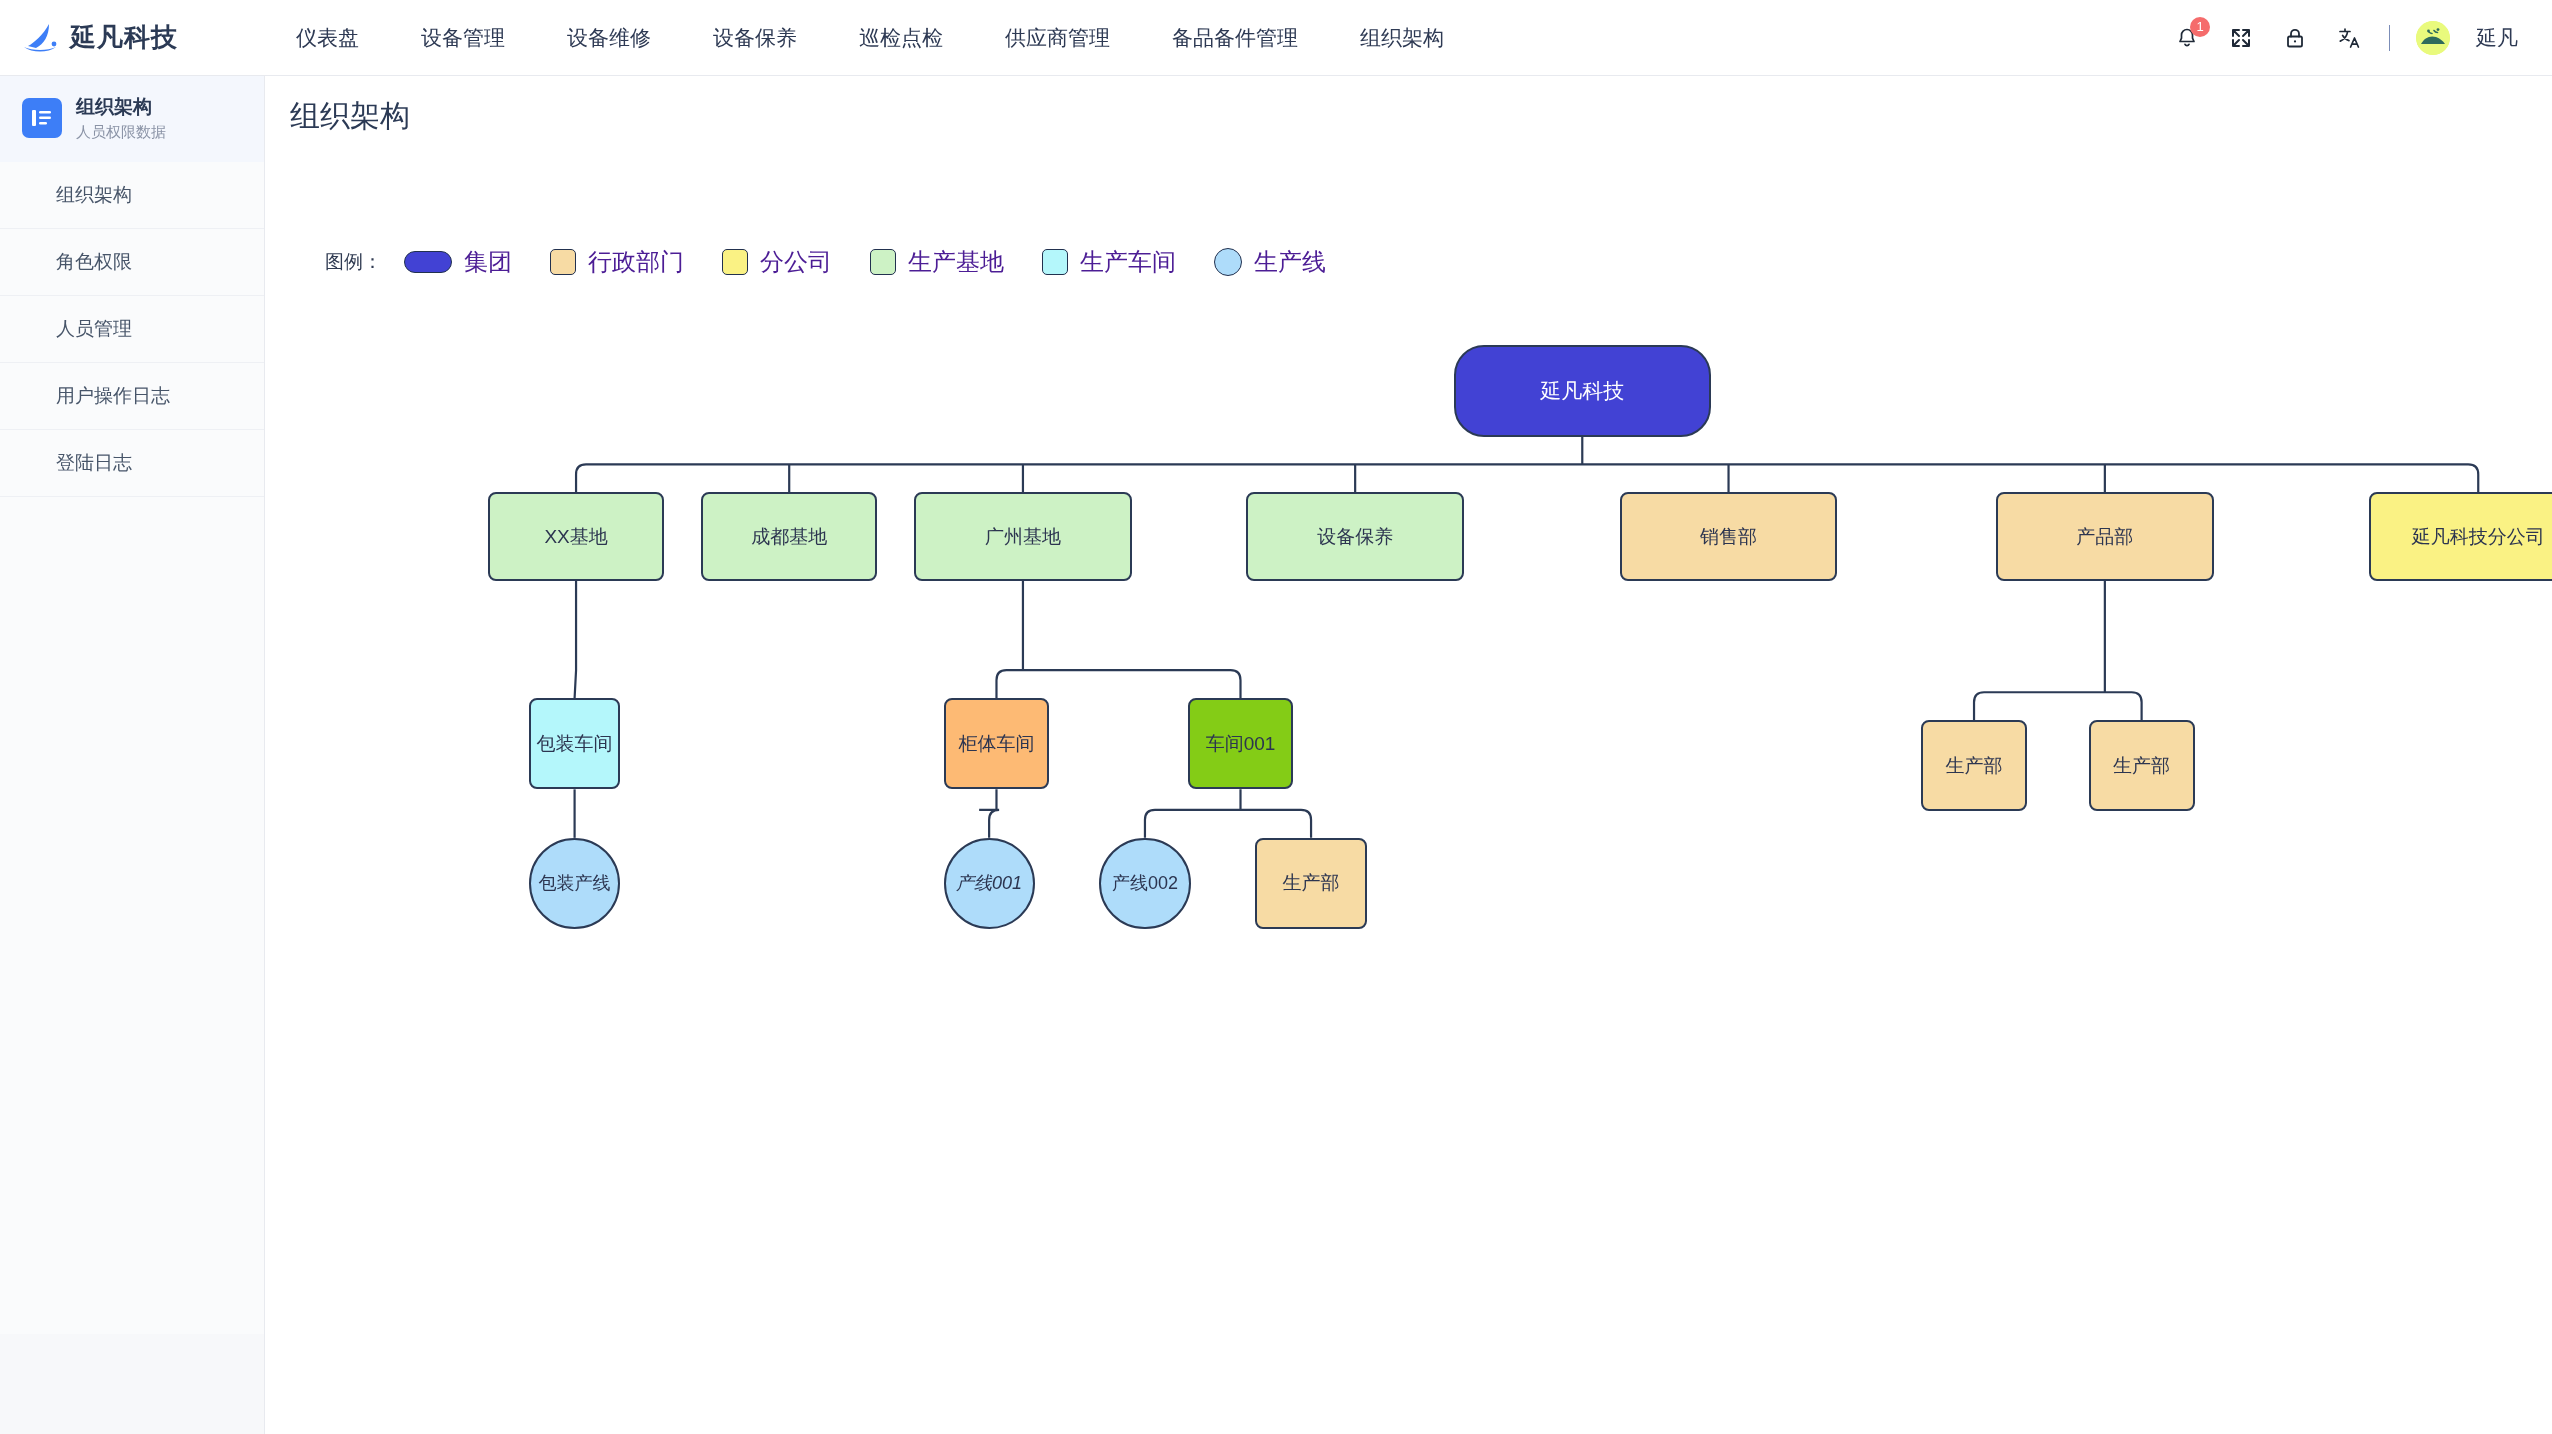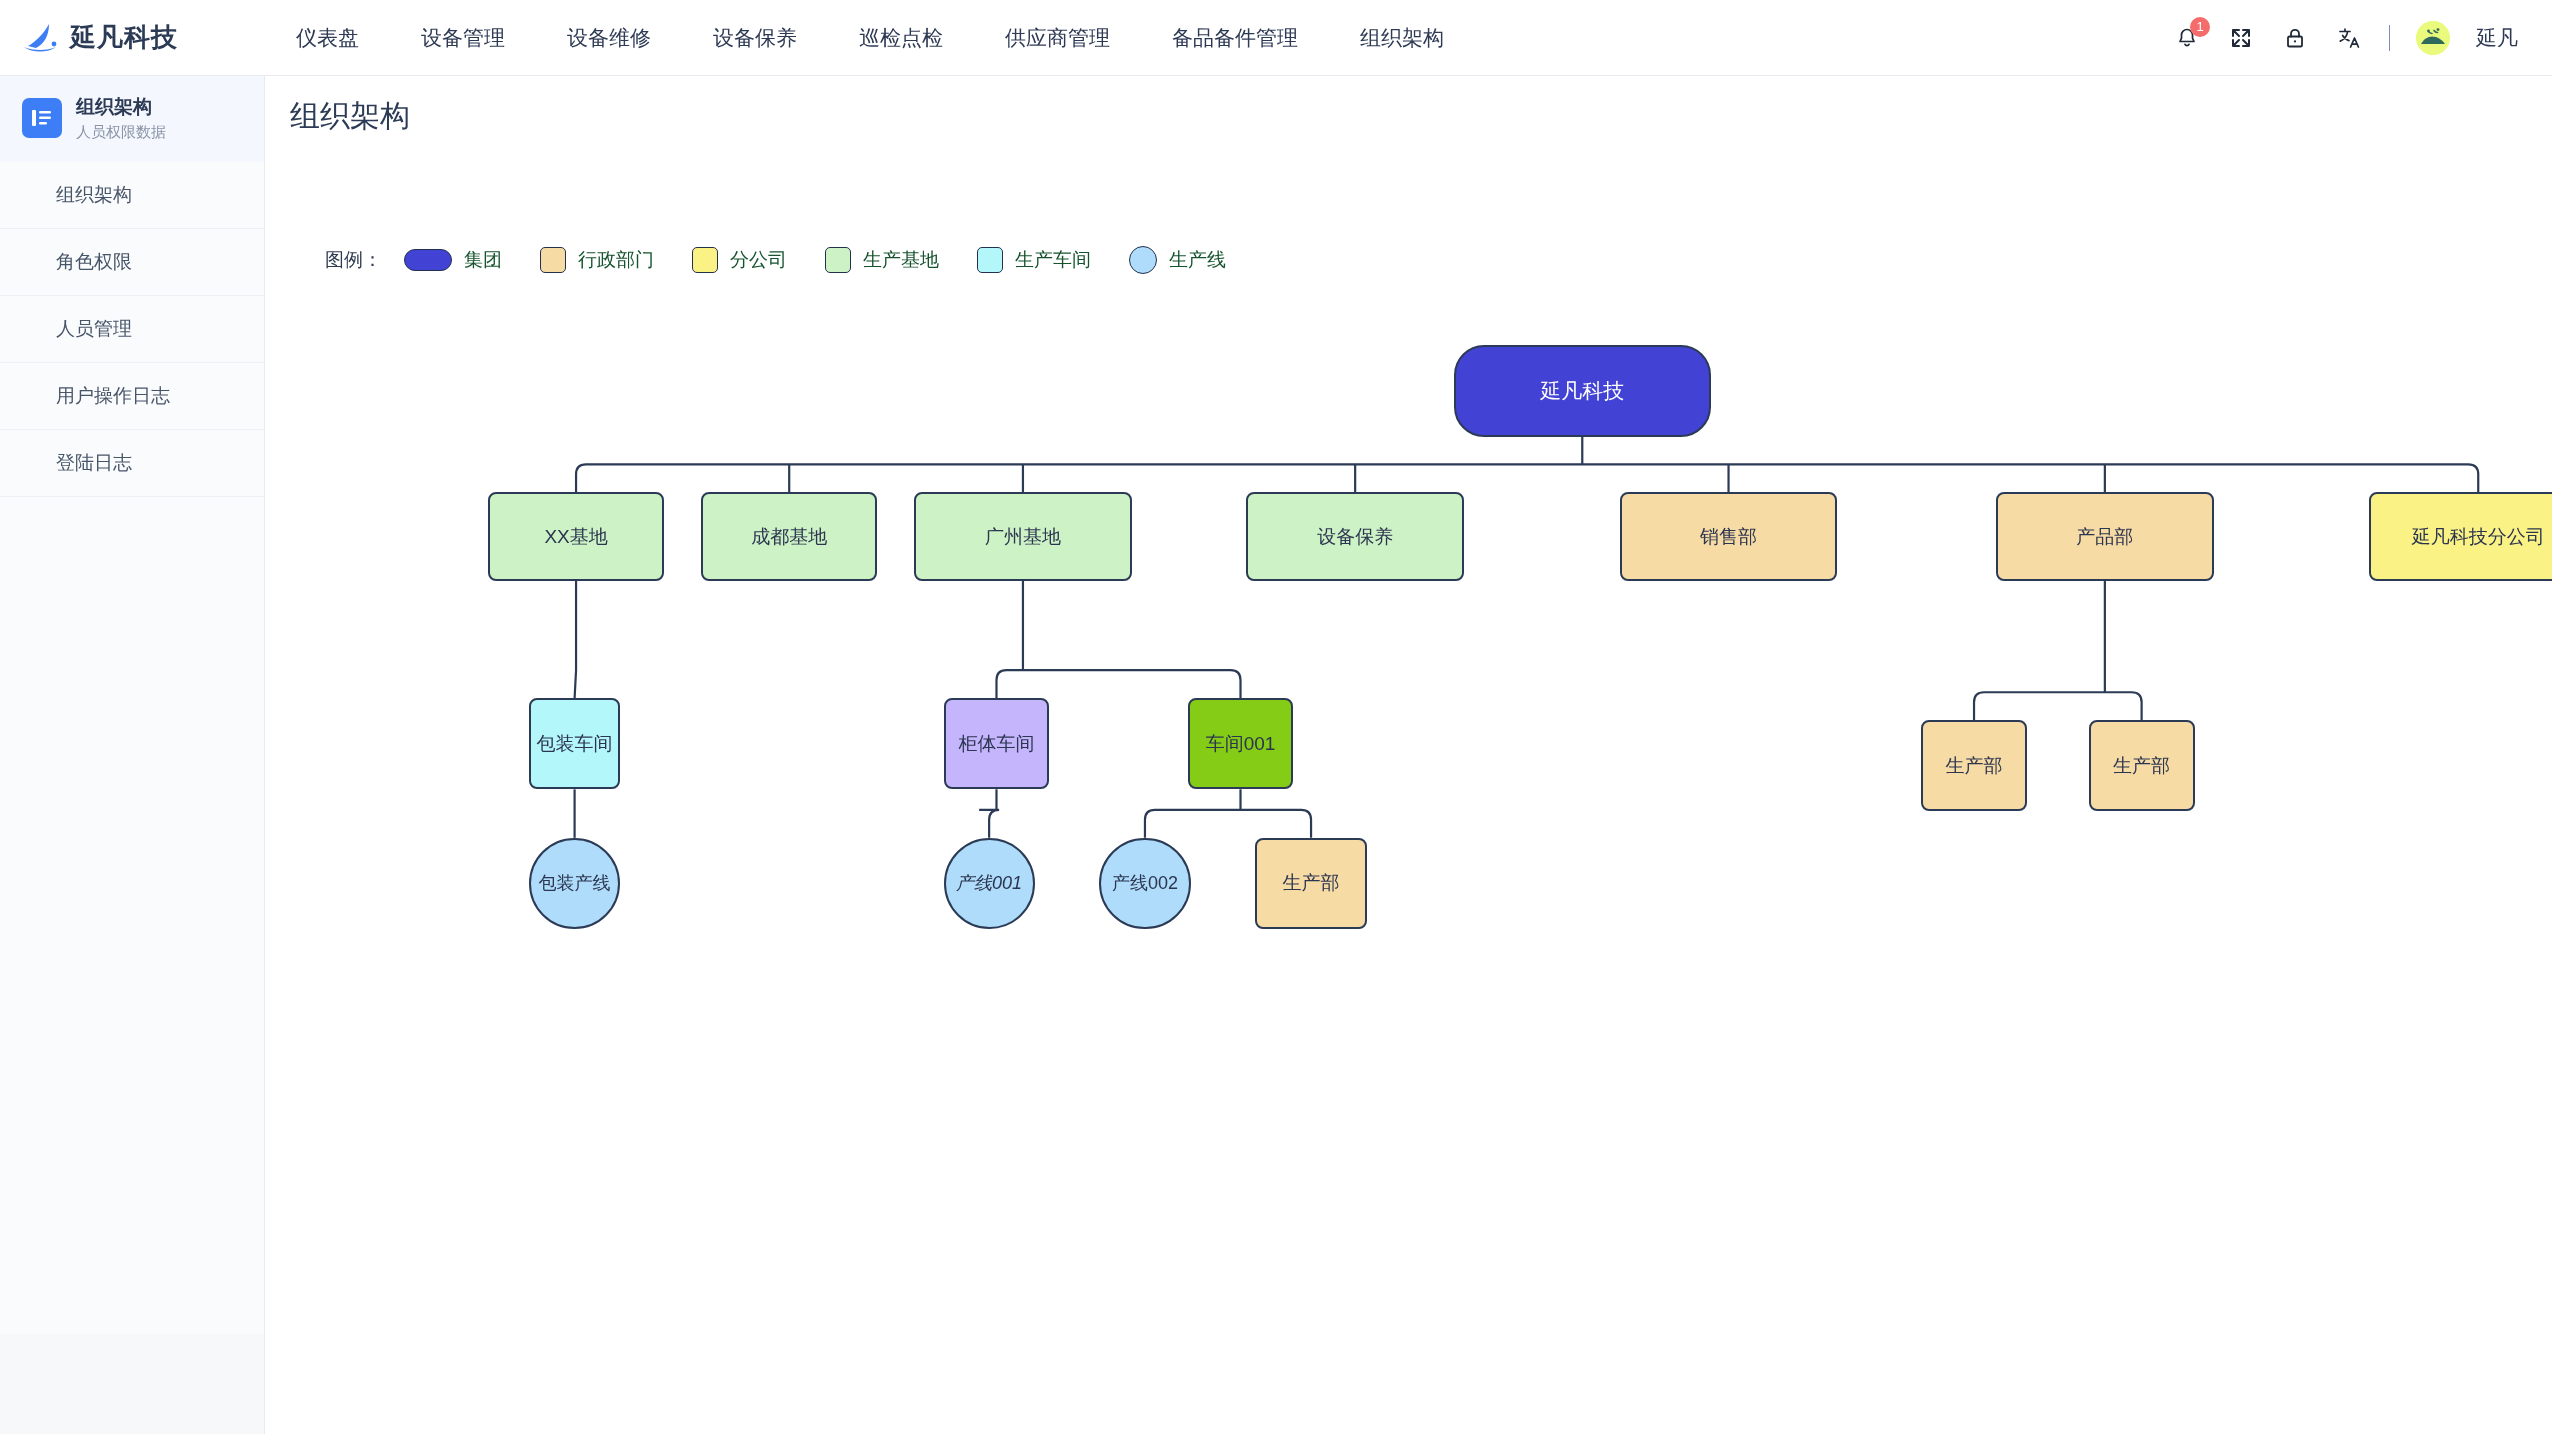--- a/index.html
+++ b/index.html
@@ -112,21 +112,21 @@
     display: flex; align-items: center; gap: 0;
   }
   #legend-label { font-size: 19px; color: #303b52; margin-right: 22px; }
   .legend-entry {
     display: flex; align-items: center; gap: 12px; margin-right: 38px;
   }
   .legend-swatch { border: 1.6px solid #22314f; flex: none; }
   .sw-group   { width: 48px; height: 22px; border-radius: 11px; background: #4242d4; }
   .sw-rect    { width: 26px; height: 26px; border-radius: 5px; }
   .sw-circle  { width: 28px; height: 28px; border-radius: 50%; }
-  .legend-text { font-size: 19px; color: #14532d; white-space: nowrap; text-align: right; }
+  .legend-text { font-size: 24px; color: #4c1d95; white-space: nowrap; text-align: right; }
 
   
   #chart-area {
     position: absolute; left: 0; top: 240px;
     width: 2287px; height: 800px;
   }
   #chart-svg { position: absolute; left: 0; top: 0; }
   .node {
     position: absolute;
     display: flex; align-items: center; justify-content: center;
@@ -280,21 +280,21 @@
     <div id="node-layer">
         <div class="node type-group" style="left: 1188.65px; top: 29.4px; width: 257.25px; height: 91.14px; background: rgb(66, 66, 212); color: rgb(255, 255, 255);">延凡科技</div>
         <div class="node type-box" style="left: 222.86px; top: 176.4px; width: 176.4px; height: 88.2px; background: rgb(205, 242, 197);">XX基地</div>
         <div class="node type-box" style="left: 436.01px; top: 176.4px; width: 176.4px; height: 88.2px; background: rgb(205, 242, 197);">成都基地</div>
         <div class="node type-box" style="left: 649.16px; top: 176.4px; width: 217.56px; height: 88.2px; background: rgb(205, 242, 197);">广州基地</div>
         <div class="node type-box" style="left: 981.38px; top: 176.4px; width: 217.56px; height: 88.2px; background: rgb(205, 242, 197);">设备保养</div>
         <div class="node type-box" style="left: 1354.76px; top: 176.4px; width: 217.56px; height: 88.2px; background: rgb(247, 219, 164);">销售部</div>
         <div class="node type-box" style="left: 1731.08px; top: 176.4px; width: 217.56px; height: 88.2px; background: rgb(247, 219, 164);">产品部</div>
         <div class="node type-box" style="left: 2104.46px; top: 176.4px; width: 217.56px; height: 88.2px; background: rgb(250, 242, 132);">延凡科技分公司</div>
         <div class="node type-box" style="left: 264.02px; top: 382.2px; width: 91.14px; height: 91.14px; background: rgb(180, 247, 251);">包装车间</div>
-        <div class="node type-box" style="left: 678.56px; top: 382.2px; width: 105.84px; height: 91.14px; background: #c4b5fd;">柜体车间</div>
+        <div class="node type-box" style="left: 678.56px; top: 382.2px; width: 105.84px; height: 91.14px; background: #fdba74;">柜体车间</div>
         <div class="node type-box" style="left: 922.58px; top: 382.2px; width: 105.84px; height: 91.14px; background: #84cc16;">车间001</div>
         <div class="node type-box" style="left: 1656.11px; top: 404.25px; width: 105.84px; height: 91.14px; background: rgb(247, 219, 164);">生产部</div>
         <div class="node type-box" style="left: 1823.69px; top: 404.25px; width: 105.84px; height: 91.14px; background: rgb(247, 219, 164);">生产部</div>
         <div class="node type-circle" style="left: 264.02px; top: 521.85px; width: 91.14px; height: 91.14px; background: rgb(174, 220, 250);">包装产线</div>
         <div class="node type-circle" style="left: 678.56px; top: 521.85px; width: 91.14px; height: 91.14px; background: rgb(174, 220, 250); font-style: italic;">产线001</div>
         <div class="node type-circle" style="left: 834.38px; top: 521.85px; width: 91.14px; height: 91.14px; background: rgb(174, 220, 250);">产线002</div>
         <div class="node type-box" style="left: 990.2px; top: 521.85px; width: 111.72px; height: 91.14px; background: rgb(247, 219, 164);">生产部</div>
       </div>
   </div>
 </div>

